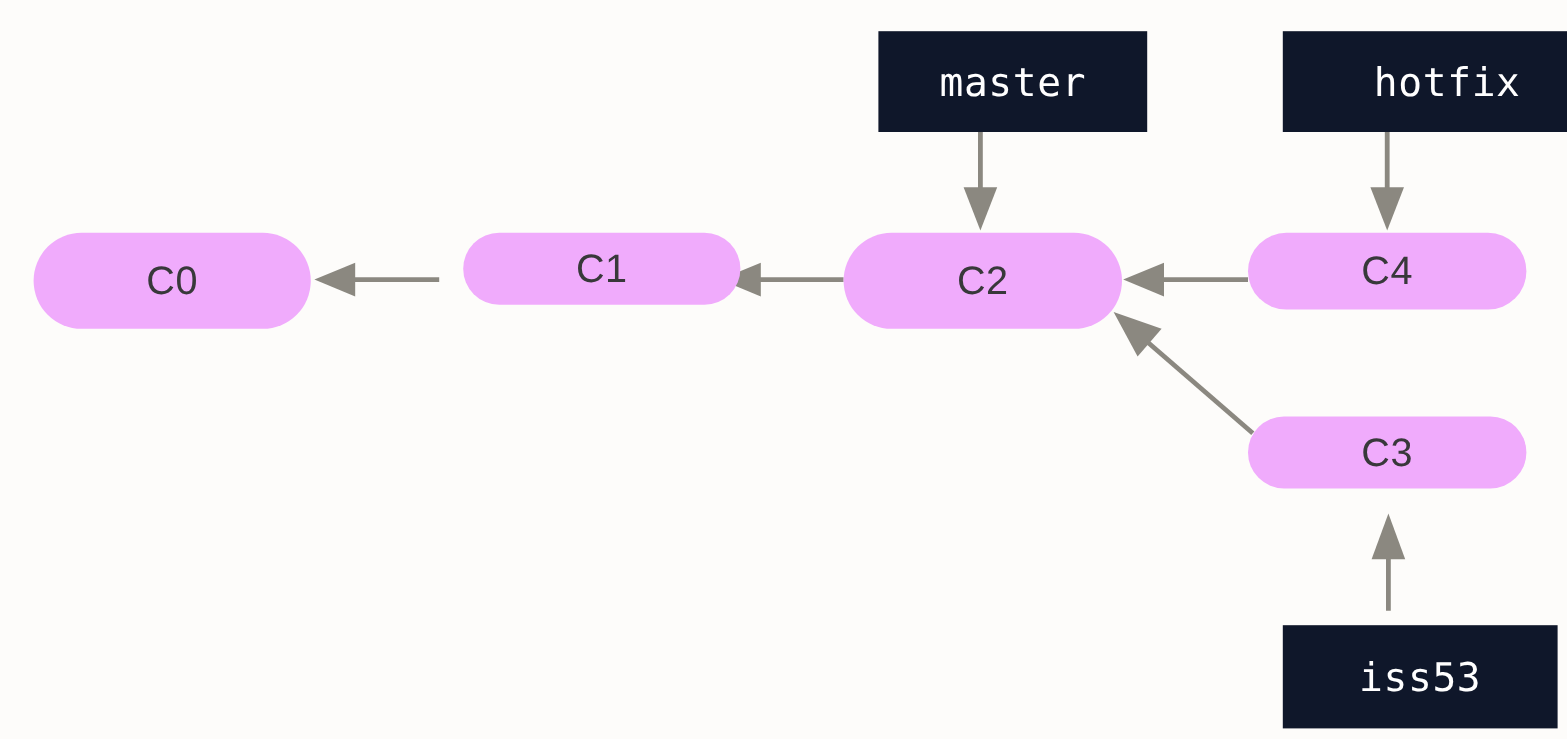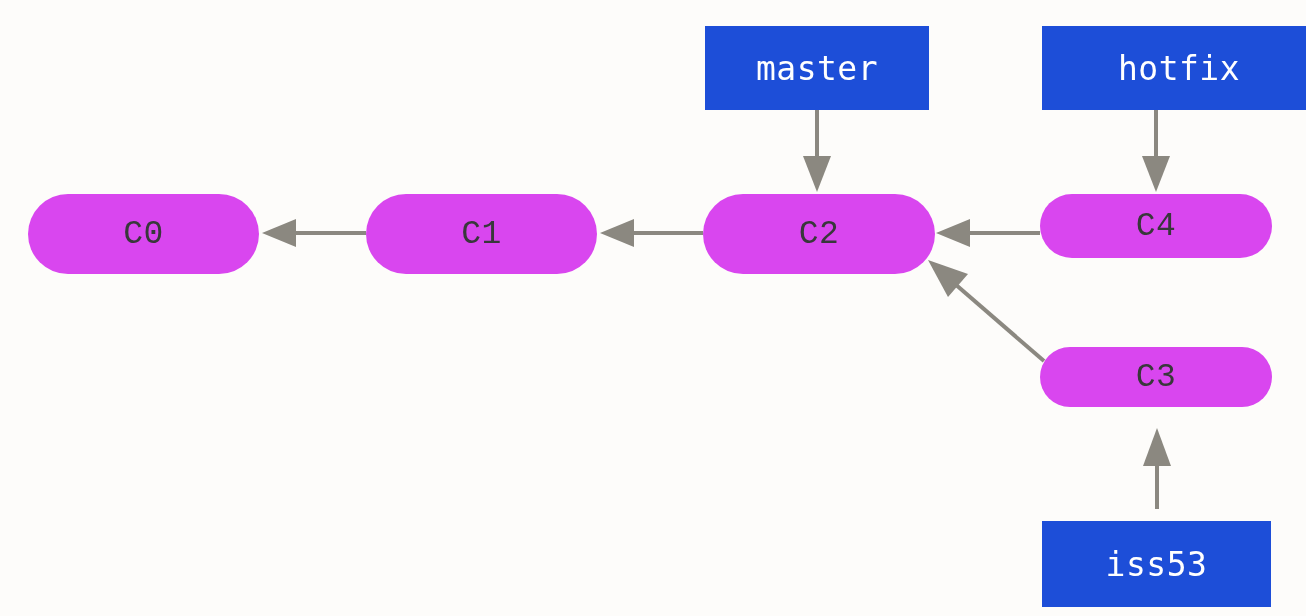--- a/index.html
+++ b/index.html
@@ -20,43 +20,44 @@
     position: absolute;
     left: 0;
     top: 0;
     width: 1306px;
     height: 616px;
     pointer-events: none;
   }
   .commit {
     position: absolute;
     box-sizing: border-box;
-    background: #d946ef;
+    background: #f0abfc;
     border-radius: 999px;
     display: flex;
     align-items: center;
     justify-content: center;
-    font-family: Liberation Mono, monospace;
+    font-family: Liberation Sans, sans-serif;
     font-size: 33px;
     color: #38383a;
     letter-spacing: 0.5px;
     z-index: 2;
   }
   .branch {
     position: absolute;
     box-sizing: border-box;
-    background: #1d4ed8;
+    background: #0f172a;
     display: flex;
     align-items: center;
     justify-content: center;
     font-family: "DejaVu Sans Mono", "Liberation Mono", monospace;
     font-size: 33px;
     color: #ffffff;
     letter-spacing: 0.5px;
     z-index: 2;
+    margin-left: 27px;
   }
 </style>
 </head>
 <body>
 
 <div id="stage">
 
   <svg id="edges" viewBox="0 0 1306 616" width="1306" height="616" xmlns="http://www.w3.org/2000/svg">
 
     <g>
@@ -92,21 +93,21 @@
     <g>
       <line x1="1157" y1="509" x2="1157" y2="464" stroke="#8b8880" stroke-width="4"></line>
       <polygon points="1157,428 1143,466 1171,466" fill="#8b8880"></polygon>
     </g>
   </svg>
 
   <div class="commit" style="left:28px;  top:194px; width:231px; height:80px;">
     <span>C0</span>
   </div>
 
-  <div class="commit" style="left:366px; top:194px; width:231px; height:80px;text-align:center;">
+  <div class="commit" style="left:386px; top:194px; width:231px; height:60px;text-align:center;">
     <span>C1</span>
   </div>
 
   <div class="commit" style="left:703px; top:194px; width:232px; height:80px;">
     <span>C2</span>
   </div>
 
   <div class="commit" style="left:1040px; top:347px; width:232px; height:60px;">
     <span>C3</span>
   </div>

